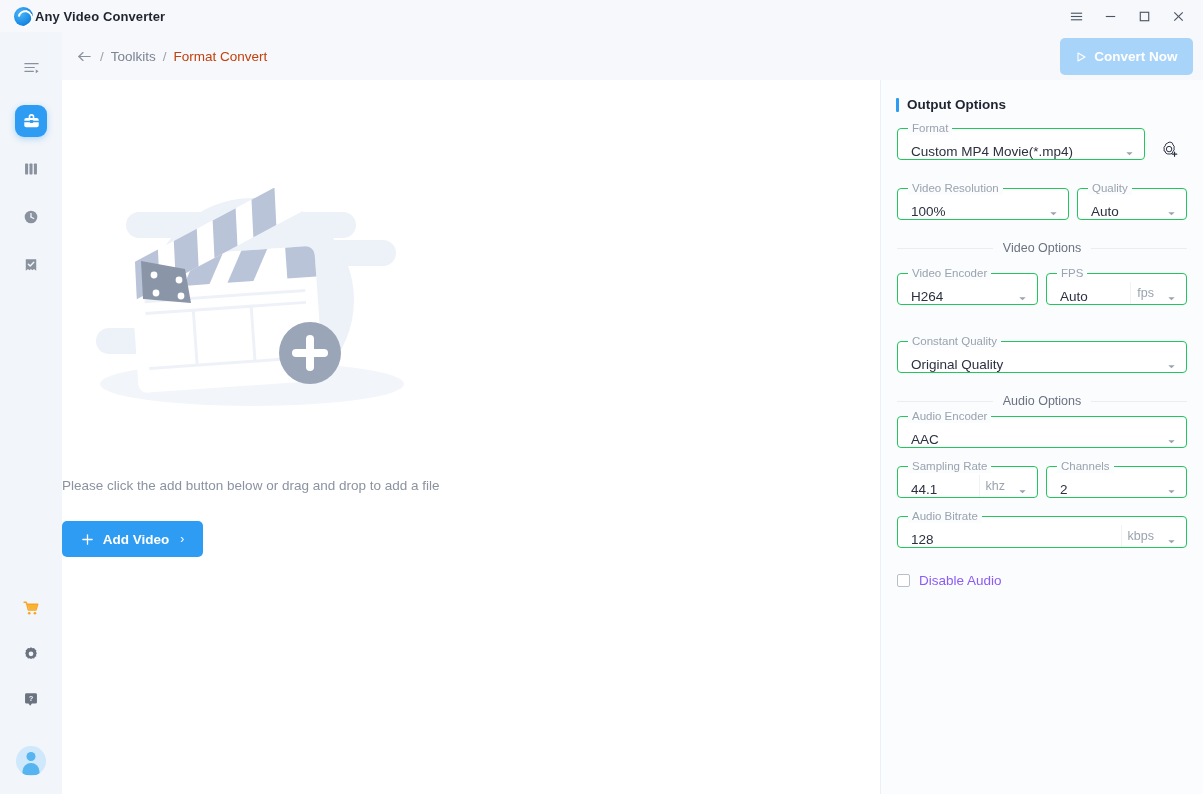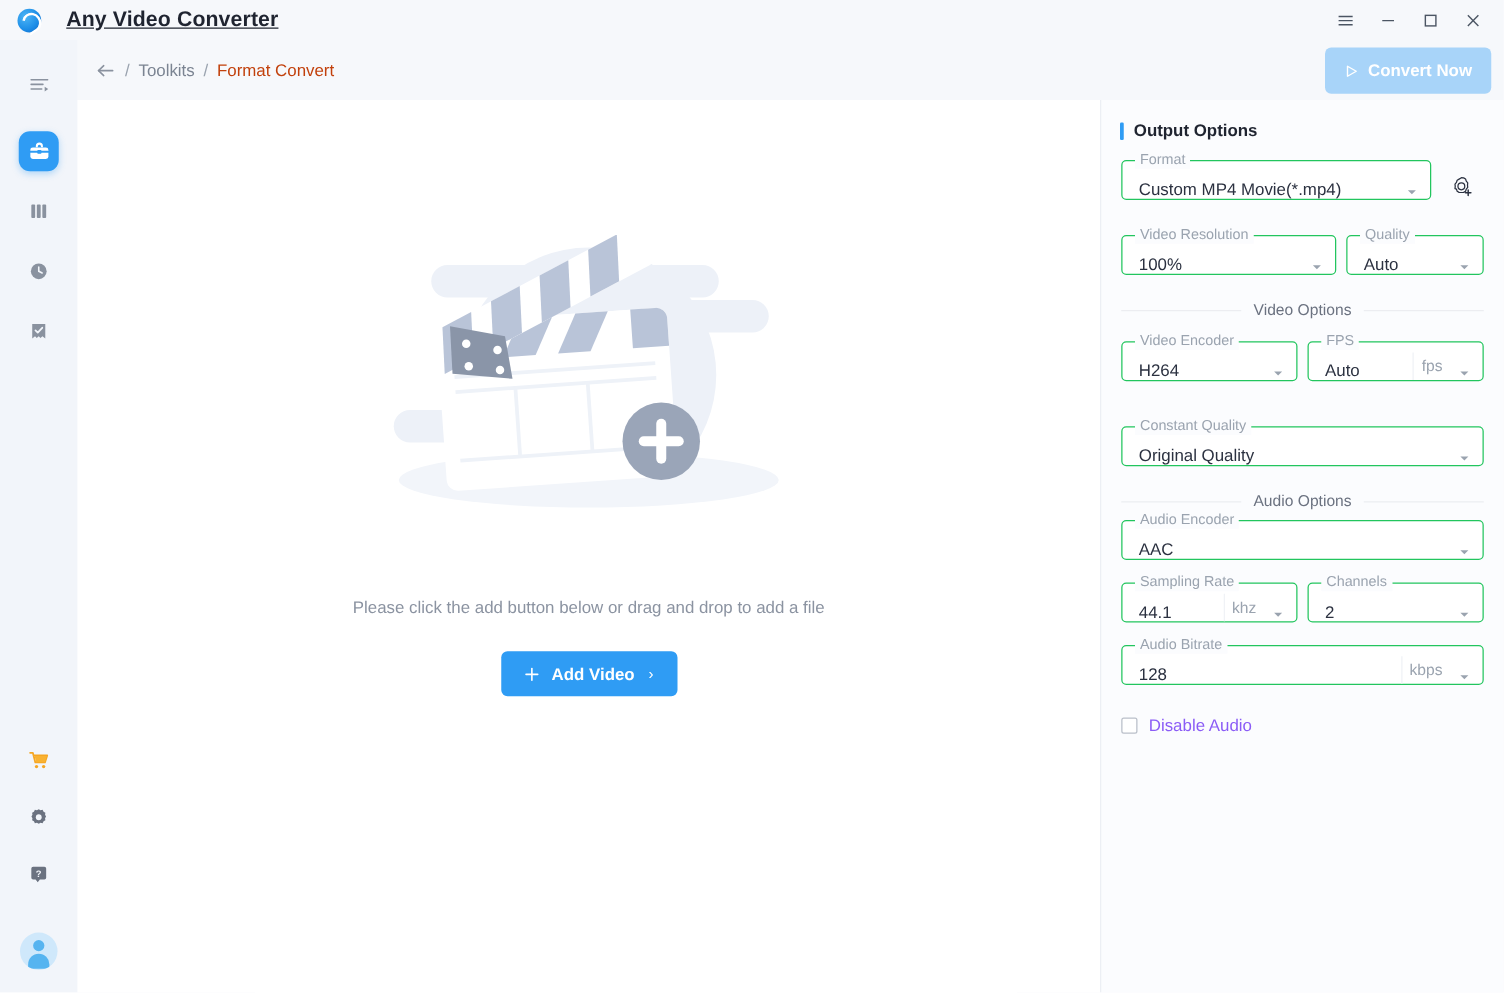--- a/index.html
+++ b/index.html
@@ -26,23 +26,22 @@
     background: radial-gradient(circle at 34% 34%, #4db5f5 0%, #1e8fe8 55%, #0f63c4 100%);
     position: relative; flex: none;
   }
   .logo::after {
     content: ""; position: absolute; left: 4px; top: 3.5px;
     width: 11px; height: 12px;
     border: 2.4px solid #ffffff; border-radius: 50% 50% 50% 10%;
     border-left-color: transparent; transform: rotate(-35deg);
   }
   .app-title {
-    margin-left: 20px; font-size: 17px; font-weight: bold; color: #1f2430;
+    margin-left: 2px; font-size: 13px; font-weight: bold; color: #1f2430;
     letter-spacing: .1px;
-    text-decoration: underline;
   }
   .wincontrols {
     position: absolute; right: 0; top: 0; height: 32px;
     display: flex; align-items: center;
   }
   .wc {
     width: 34px; height: 32px; display: flex; align-items: center; justify-content: center;
     color: #4b5563;
   }
   .wc svg { display: block; }
@@ -94,21 +93,21 @@
     width: 133px; height: 37px; border-radius: 5px;
     background: #a8d4f9; color: #ffffff;
     display: flex; align-items: center; justify-content: center; gap: 7px;
     font-size: 13.5px; font-weight: bold; border: none;
   }
 
   
   .stage {
     position: absolute; left: 62px; top: 80px; width: 818px; height: 714px;
     background: #ffffff;
-    display: flex; flex-direction: column; align-items: center;
+    display: flex; flex-direction: column; align-items: flex-start;
   }
   .illus { margin-top: 108px; width: 380px; height: 250px; position: relative; }
   .hint {
     margin-top: 40px; font-size: 13.5px; color: #8b93a1;
   }
   .add-btn {
     margin-top: 28px; width: 141px; height: 36px; border-radius: 5px;
     background: #2f9cf4; color: #ffffff; border: none;
     display: flex; align-items: center; justify-content: center; gap: 9px;
     font-size: 13.5px; font-weight: bold;

